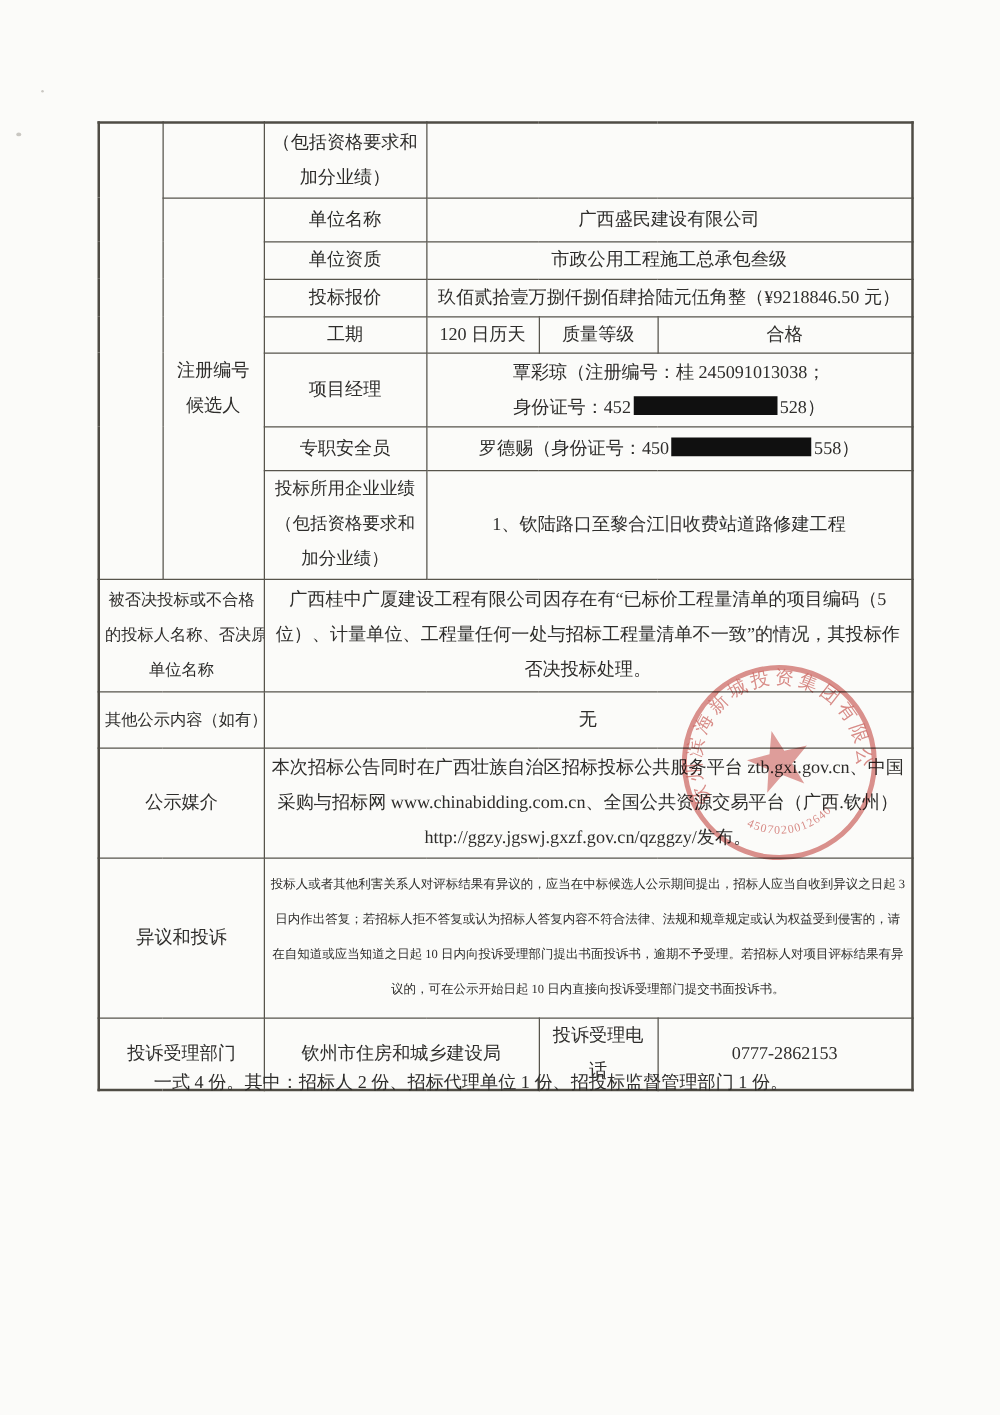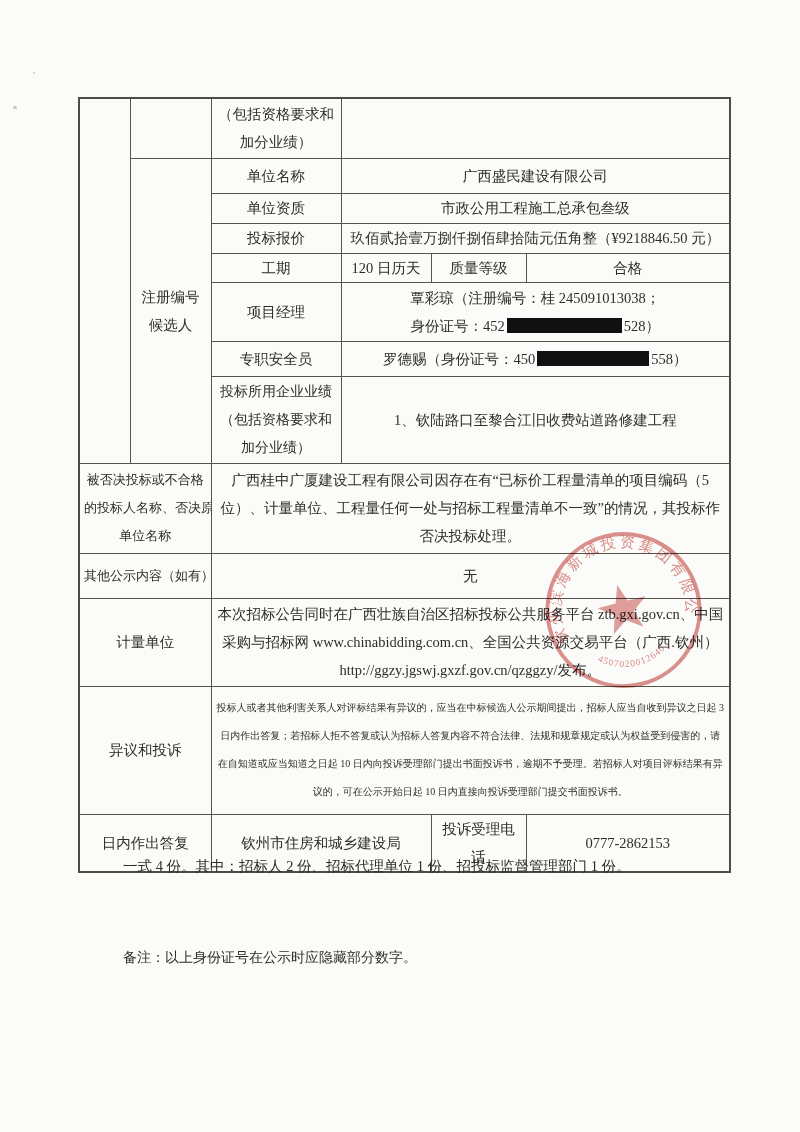--- a/index.html
+++ b/index.html
@@ -149,40 +149,39 @@
       </td>
       <td colspan="4" class="just wide-lines">广西桂中广厦建设工程有限公司因存在有“已标价工程量清单的项目编码（5 位）、计量单位、工程量任何一处与招标工程量清单不一致”的情况，其投标作否决投标处理。</td>
     </tr>
 
     <tr class="r10">
       <td colspan="2" class="small-label">其他公示内容（如有）</td>
       <td colspan="4">无</td>
     </tr>
 
     <tr class="r11">
-      <td colspan="2">计量单位</td>
+      <td colspan="2">公示媒介</td>
       <td colspan="4" class="just wide-lines">本次招标公告同时在广西壮族自治区招标投标公共服务平台 ztb.gxi.gov.cn、中国采购与招标网 www.chinabidding.com.cn、全国公共资源交易平台（广西.钦州）http://ggzy.jgswj.gxzf.gov.cn/qzggzy/发布。</td>
     </tr>
 
     <tr class="r12">
       <td colspan="2">异议和投诉</td>
       <td colspan="4" class="just tight">投标人或者其他利害关系人对评标结果有异议的，应当在中标候选人公示期间提出，招标人应当自收到异议之日起 3 日内作出答复；若招标人拒不答复或认为招标人答复内容不符合法律、法规和规章规定或认为权益受到侵害的，请在自知道或应当知道之日起 10 日内向投诉受理部门提出书面投诉书，逾期不予受理。若招标人对项目评标结果有异议的，可在公示开始日起 10 日内直接向投诉受理部门提交书面投诉书。</td>
     </tr>
 
     <tr class="r13">
-      <td colspan="2">日内作出答复</td>
+      <td colspan="2">投诉受理部门</td>
       <td colspan="2">钦州市住房和城乡建设局</td>
       <td>投诉受理电话</td>
       <td>0777-2862153</td>
     </tr>
   </tbody>
     </table>
 
   <div class="note copies-note">一式 4 份。其中：招标人 2 份、招标代理单位 1 份、招投标监督管理部门 1 份。</div>
-  <div class="note remark-note">备注：以上身份证号在公示时应隐藏部分数字。</div>
 
   <svg class="seal" viewBox="0 0 176 176">
     <circle cx="88" cy="86" r="76" fill="none" stroke-width="4" opacity="0.75" stroke="#c9534e"></circle>
     <polygon points="88,60 94.1,77.7 112.7,78 97.8,89.2 103.3,107 88,96.3 72.7,107 78.2,89.2 63.3,78 81.9,77.7" opacity="0.65" fill="#c9534e"></polygon>
     <defs>
       <path id="seal-arc-top" d="M28.8,107.5 A63,63 0 1 1 147.2,107.5" fill="none"></path>
       <path id="seal-arc-bottom" d="M47.7,126.3 A57,57 0 0 0 128.3,126.3" fill="none"></path>
     </defs>
     <text font-size="15" letter-spacing="3.2" opacity="0.78" fill="#c9534e">
       <textPath href="#seal-arc-top" startOffset="2%">钦州滨海新城投资集团有限公司</textPath>

